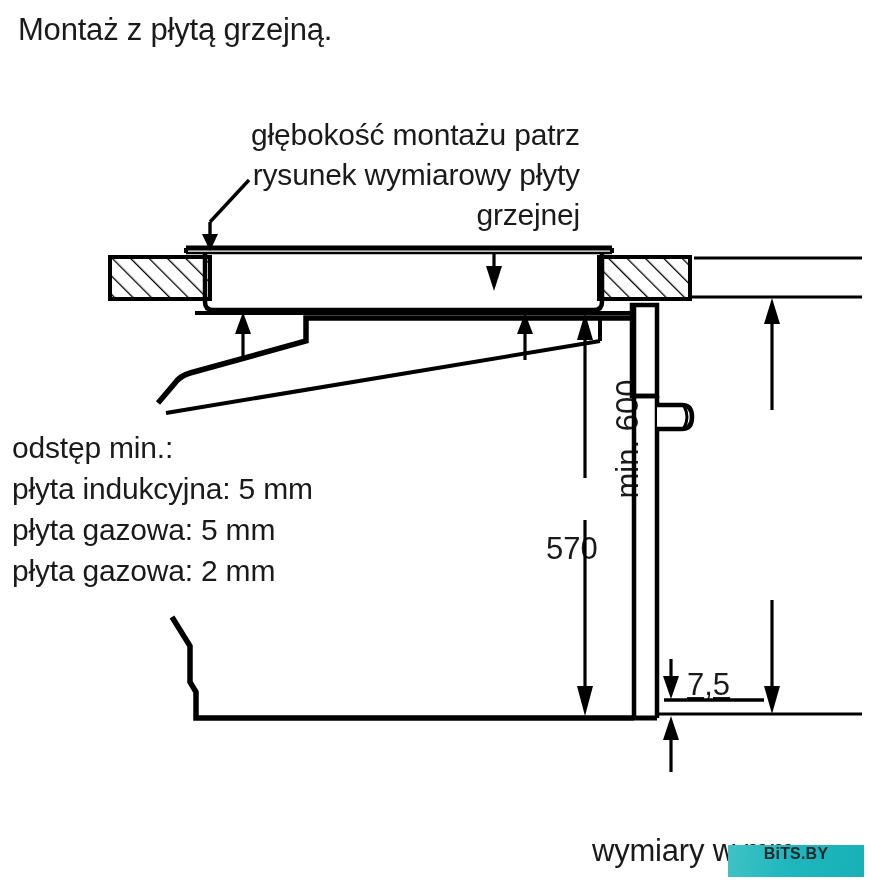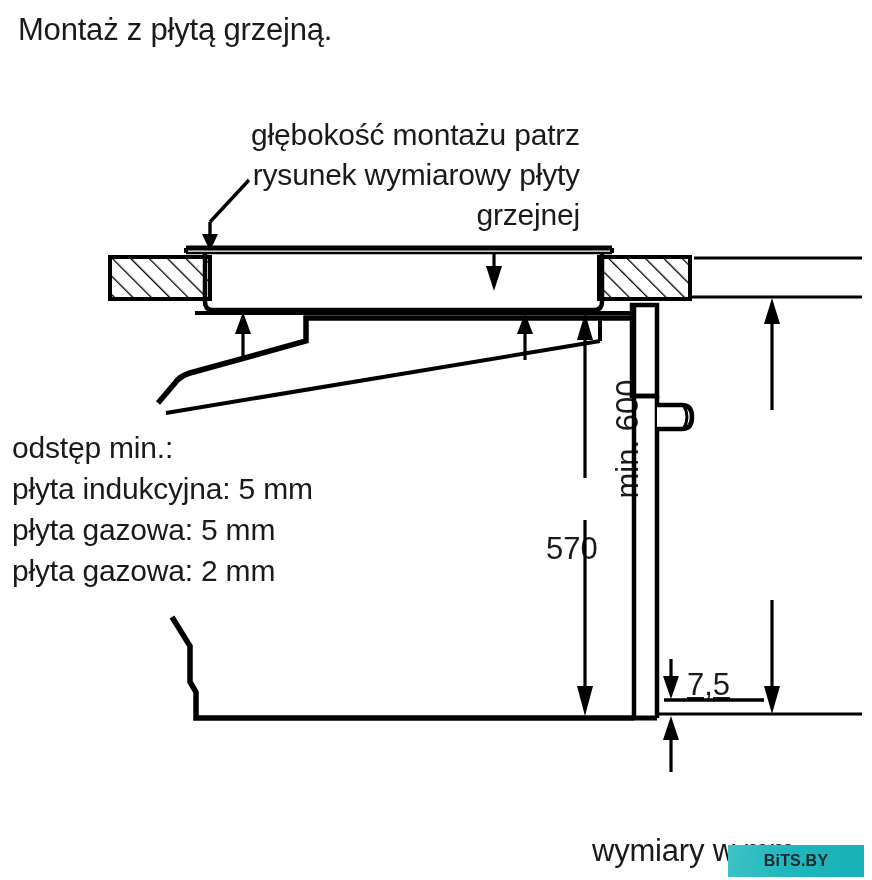--- a/index.html
+++ b/index.html
@@ -92,21 +92,20 @@
 
   
   #watermark-badge {
     position: absolute;
     left: 728px;
     top: 845px;
     width: 136px;
     height: 32px;
     background: linear-gradient(100deg, #3fc2c6 0%, #1fb7bd 45%, #18b1b8 100%);
     display: flex;
-    align-items: center;
     justify-content: center;
   }
   #watermark-text {
     font-family: "Liberation Sans", sans-serif;
     font-weight: bold;
     font-size: 16px;
     color: #20292e;
     letter-spacing: 0.2px;
   }
 

